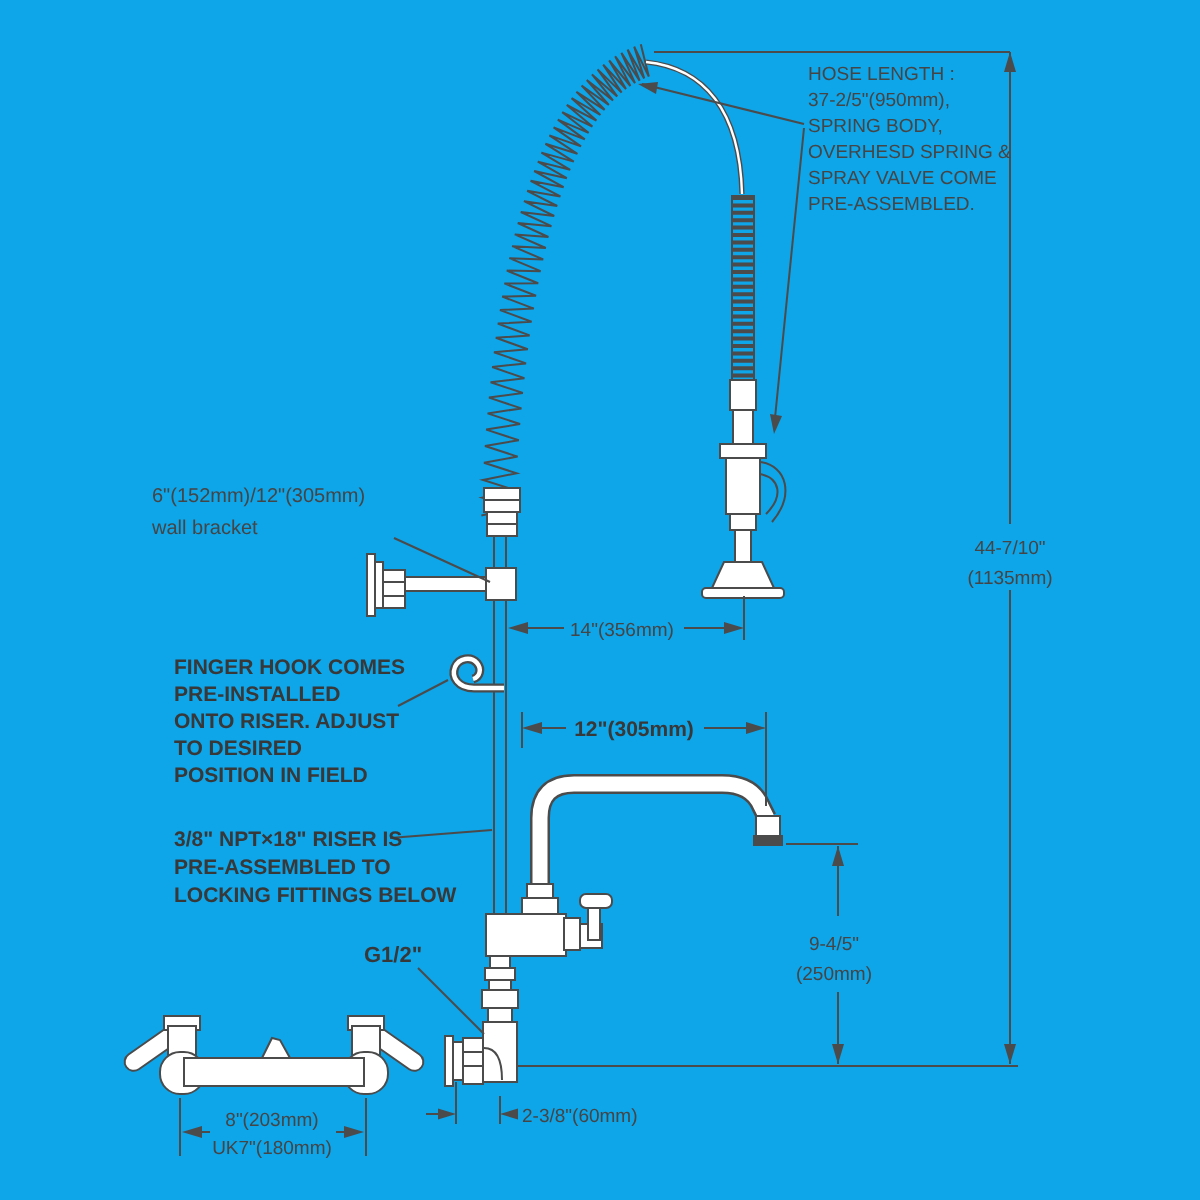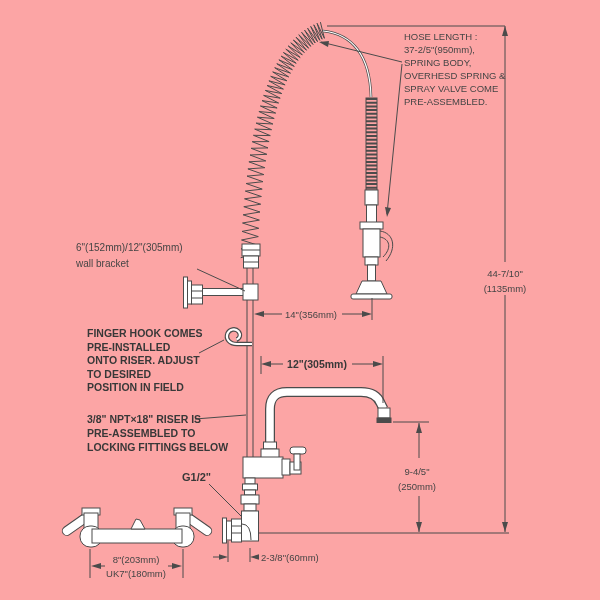--- a/index.html
+++ b/index.html
@@ -1,16 +1,16 @@
 <!DOCTYPE html>
 <html><head>
 <meta charset="utf-8">
 <style>
   html,body{margin:0;padding:0;background:#ffffff;}
-  .stage{position:relative;width:600px;height:600px;background:#fca5a5;overflow:hidden;}
+  .stage{position:relative;width:600px;height:600px;background:#0ea5e9;overflow:hidden;}
   svg{position:absolute;left:0;top:0;}
   svg text{font-family:"Liberation Sans",sans-serif;fill:#454545;font-size:9.5px;}
   text.lbl10{font-size:10px;}
   text.bold{font-weight:bold;font-size:10.5px;fill:#383838;}
   text.bold11{font-weight:bold;font-size:11px;fill:#383838;}
   text.mid{text-anchor:middle;}
   .ln{fill:none;stroke:#4b4b4b;stroke-width:1;}
   .part{fill:#ffffff;stroke:#4b4b4b;stroke-width:1;}
   .dark{fill:#4b4b4b;stroke:none;}
   .tube{fill:none;stroke:#4b4b4b;stroke-width:10;}

